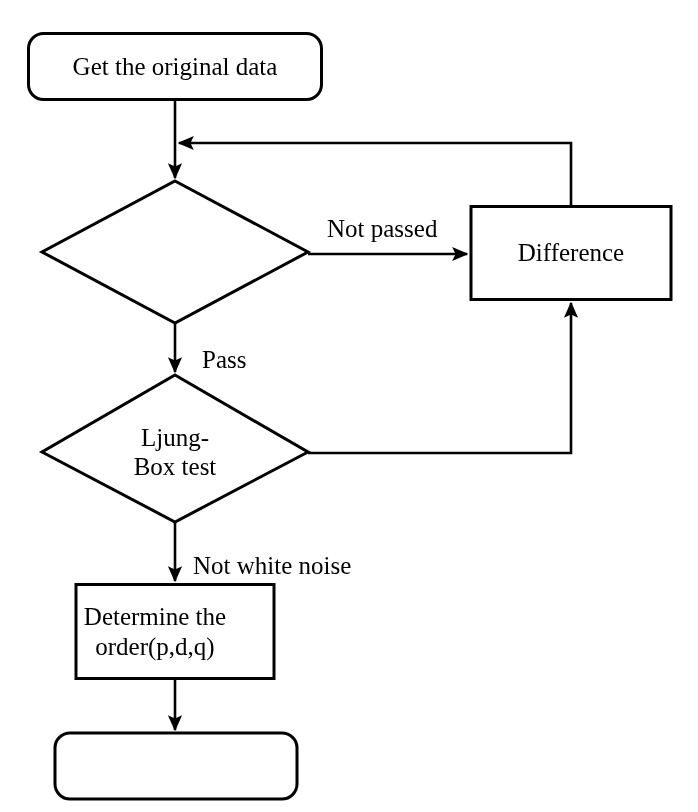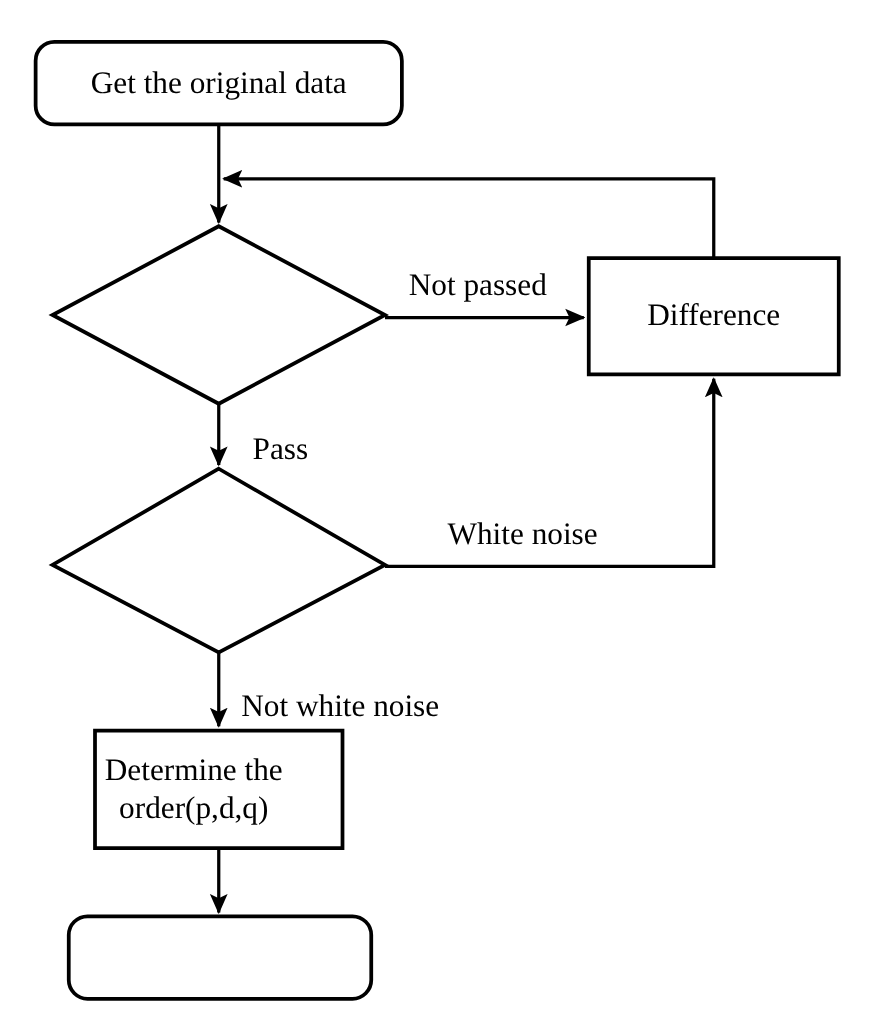--- a/index.html
+++ b/index.html
@@ -93,26 +93,27 @@
     <line x1="175" y1="522" x2="175" y2="581" stroke="#000000" stroke-width="2.6" marker-end="url(#arrow)"></line>
 
     <line x1="175" y1="678.5" x2="175" y2="730" stroke="#000000" stroke-width="2.6" marker-end="url(#arrow)"></line>
   </svg>
 
   <div class="node-label" id="label-start">Get the original data</div>
 
 
   <div class="node-label" id="label-difference">Difference</div>
 
+  <div class="node-label" id="label-ljungbox">Ljung-
+Box test</div>
 
   <div class="node-label" id="label-order">Determine the
 order(p,d,q)</div>
 
 
   <div class="edge-label" id="label-not-passed">Not passed</div>
 
   <div class="edge-label" id="label-pass">Pass</div>
 
-  <div class="edge-label" id="label-white-noise">White noise</div>
 
   <div class="edge-label" id="label-not-white-noise">Not white noise</div>
 
 </div>
 
 </body></html>

